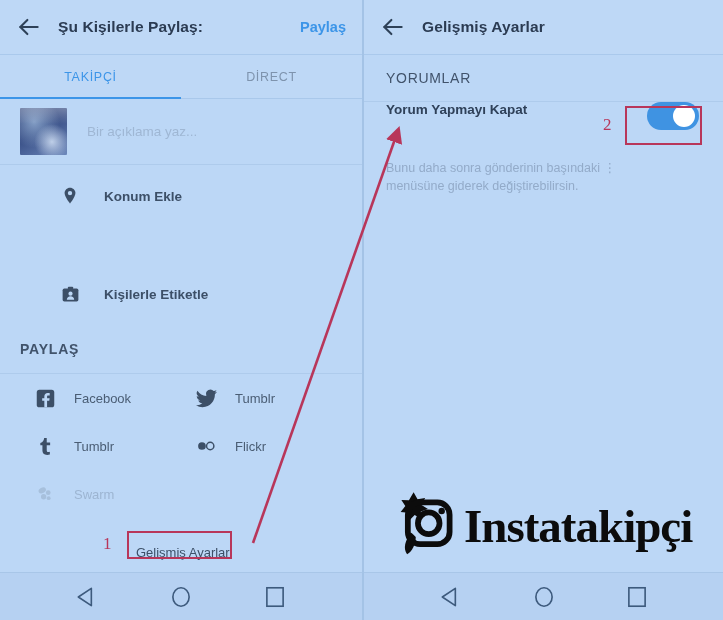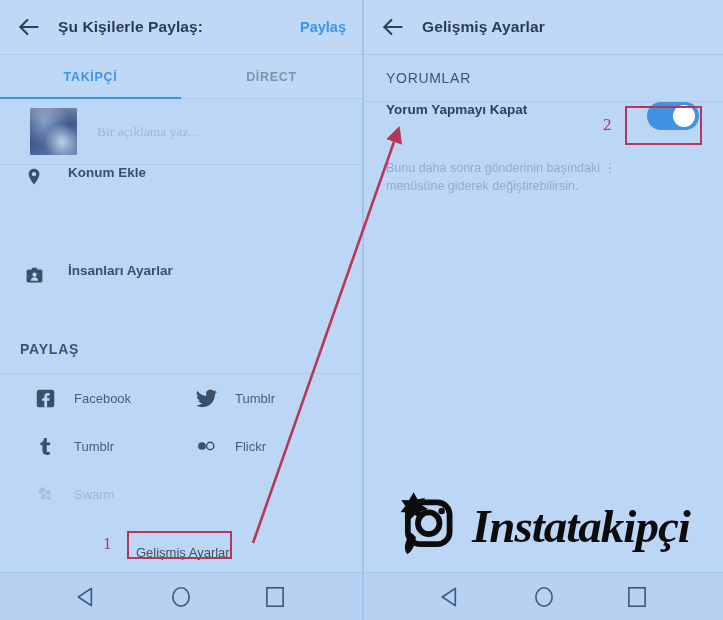--- a/index.html
+++ b/index.html
@@ -72,44 +72,43 @@
     display: flex;
     border-bottom: 1px solid #a9c8eb;
     background: #bed8f6;
   }
   .tab {
     flex: 1 1 50%;
     display: flex;
     align-items: center;
     justify-content: center;
     font-size: 12.5px;
-    font-weight: bold;
+    font-weight: normal;
     letter-spacing: .7px;
     color: #7e93ad;
     position: relative;
   }
   .tab.active { color: #3c95e8; }
   .tab.active::after {
     content: "";
     position: absolute;
     left: 0; right: 0; bottom: -1px;
     height: 2.5px;
     background: #3c95e8;
   }
 
   
   .caption-row {
     height: 66px;
     flex: 0 0 66px;
     display: flex;
     align-items: center;
-    padding: 0 30px;
+    padding: 0 20px;
     box-sizing: border-box;
     border-bottom: 1px solid #aecbec;
-    font-family: Liberation Serif, serif;
   }
   .thumb {
     width: 47px; height: 47px;
     flex: 0 0 47px;
     margin-right: 20px;
     border-radius: 1px;
     background:
       linear-gradient(180deg, rgba(255,255,255,.30) 0%, rgba(255,255,255,0) 34%),
       radial-gradient(circle at 68% 72%, rgba(210,225,245,.85) 0%, rgba(210,225,245,0) 38%),
       radial-gradient(circle at 30% 30%, rgba(150,178,214,.8) 0%, rgba(60,84,130,0) 55%),
@@ -119,22 +118,24 @@
   .caption-placeholder {
     font-size: 13.5px;
     color: #9fb7d4;
   }
 
   
   .option-row {
     height: 62px;
     flex: 0 0 62px;
     display: flex;
+    align-items: center;
     padding: 0 22px;
     box-sizing: border-box;
+    margin-left: 36px;
   }
   .option-row .opt-icon {
     width: 24px; height: 24px;
     flex: 0 0 24px;
     margin-right: 22px;
     display: flex;
     align-items: center;
     justify-content: center;
   }
   .option-label {
@@ -290,26 +291,25 @@
     position: absolute;
     left: 392px;
     top: 484px;
     width: 320px;
     height: 84px;
     display: flex;
     align-items: center;
   }
   .wm-text {
     font-family: "Liberation Serif", serif;
-    font-style: italic;
     font-weight: bold;
     font-size: 47px;
     color: #0c0c0c;
     letter-spacing: -1px;
-    margin-left: 8px;
+    margin-left: 0;
     line-height: 1;
   }
 </style>
 </head>
 <body>
 
 <div id="screen">
 
   <div class="panel panel-left">
 
@@ -348,21 +348,21 @@
 
     <div class="option-row">
       <span class="opt-icon">
         <svg viewBox="0 0 24 24" width="21" height="21">
           <rect x="3" y="5" width="18" height="15" rx="2" fill="#3c4f67"></rect>
           <rect x="9" y="3" width="6" height="3" rx="1" fill="#3c4f67"></rect>
           <circle cx="12" cy="11" r="2.4" fill="#bcd7f6"></circle>
           <path d="M7.8 18c0-2.4 1.9-3.9 4.2-3.9s4.2 1.5 4.2 3.9z" fill="#bcd7f6"></path>
         </svg>
       </span>
-      <span class="option-label">İnsanları Ayarlar</span>
+      <span class="option-label">Kişilerle Etiketle</span>
     </div>
 
     <div class="section-head">PAYLAŞ</div>
 
     <div class="share-grid">
 
       <div class="share-item">
         <span class="s-icon">
           <svg viewBox="0 0 24 24" width="21" height="21">
             <rect x="2" y="2" width="20" height="20" rx="3" fill="#3c4f67"></rect>

